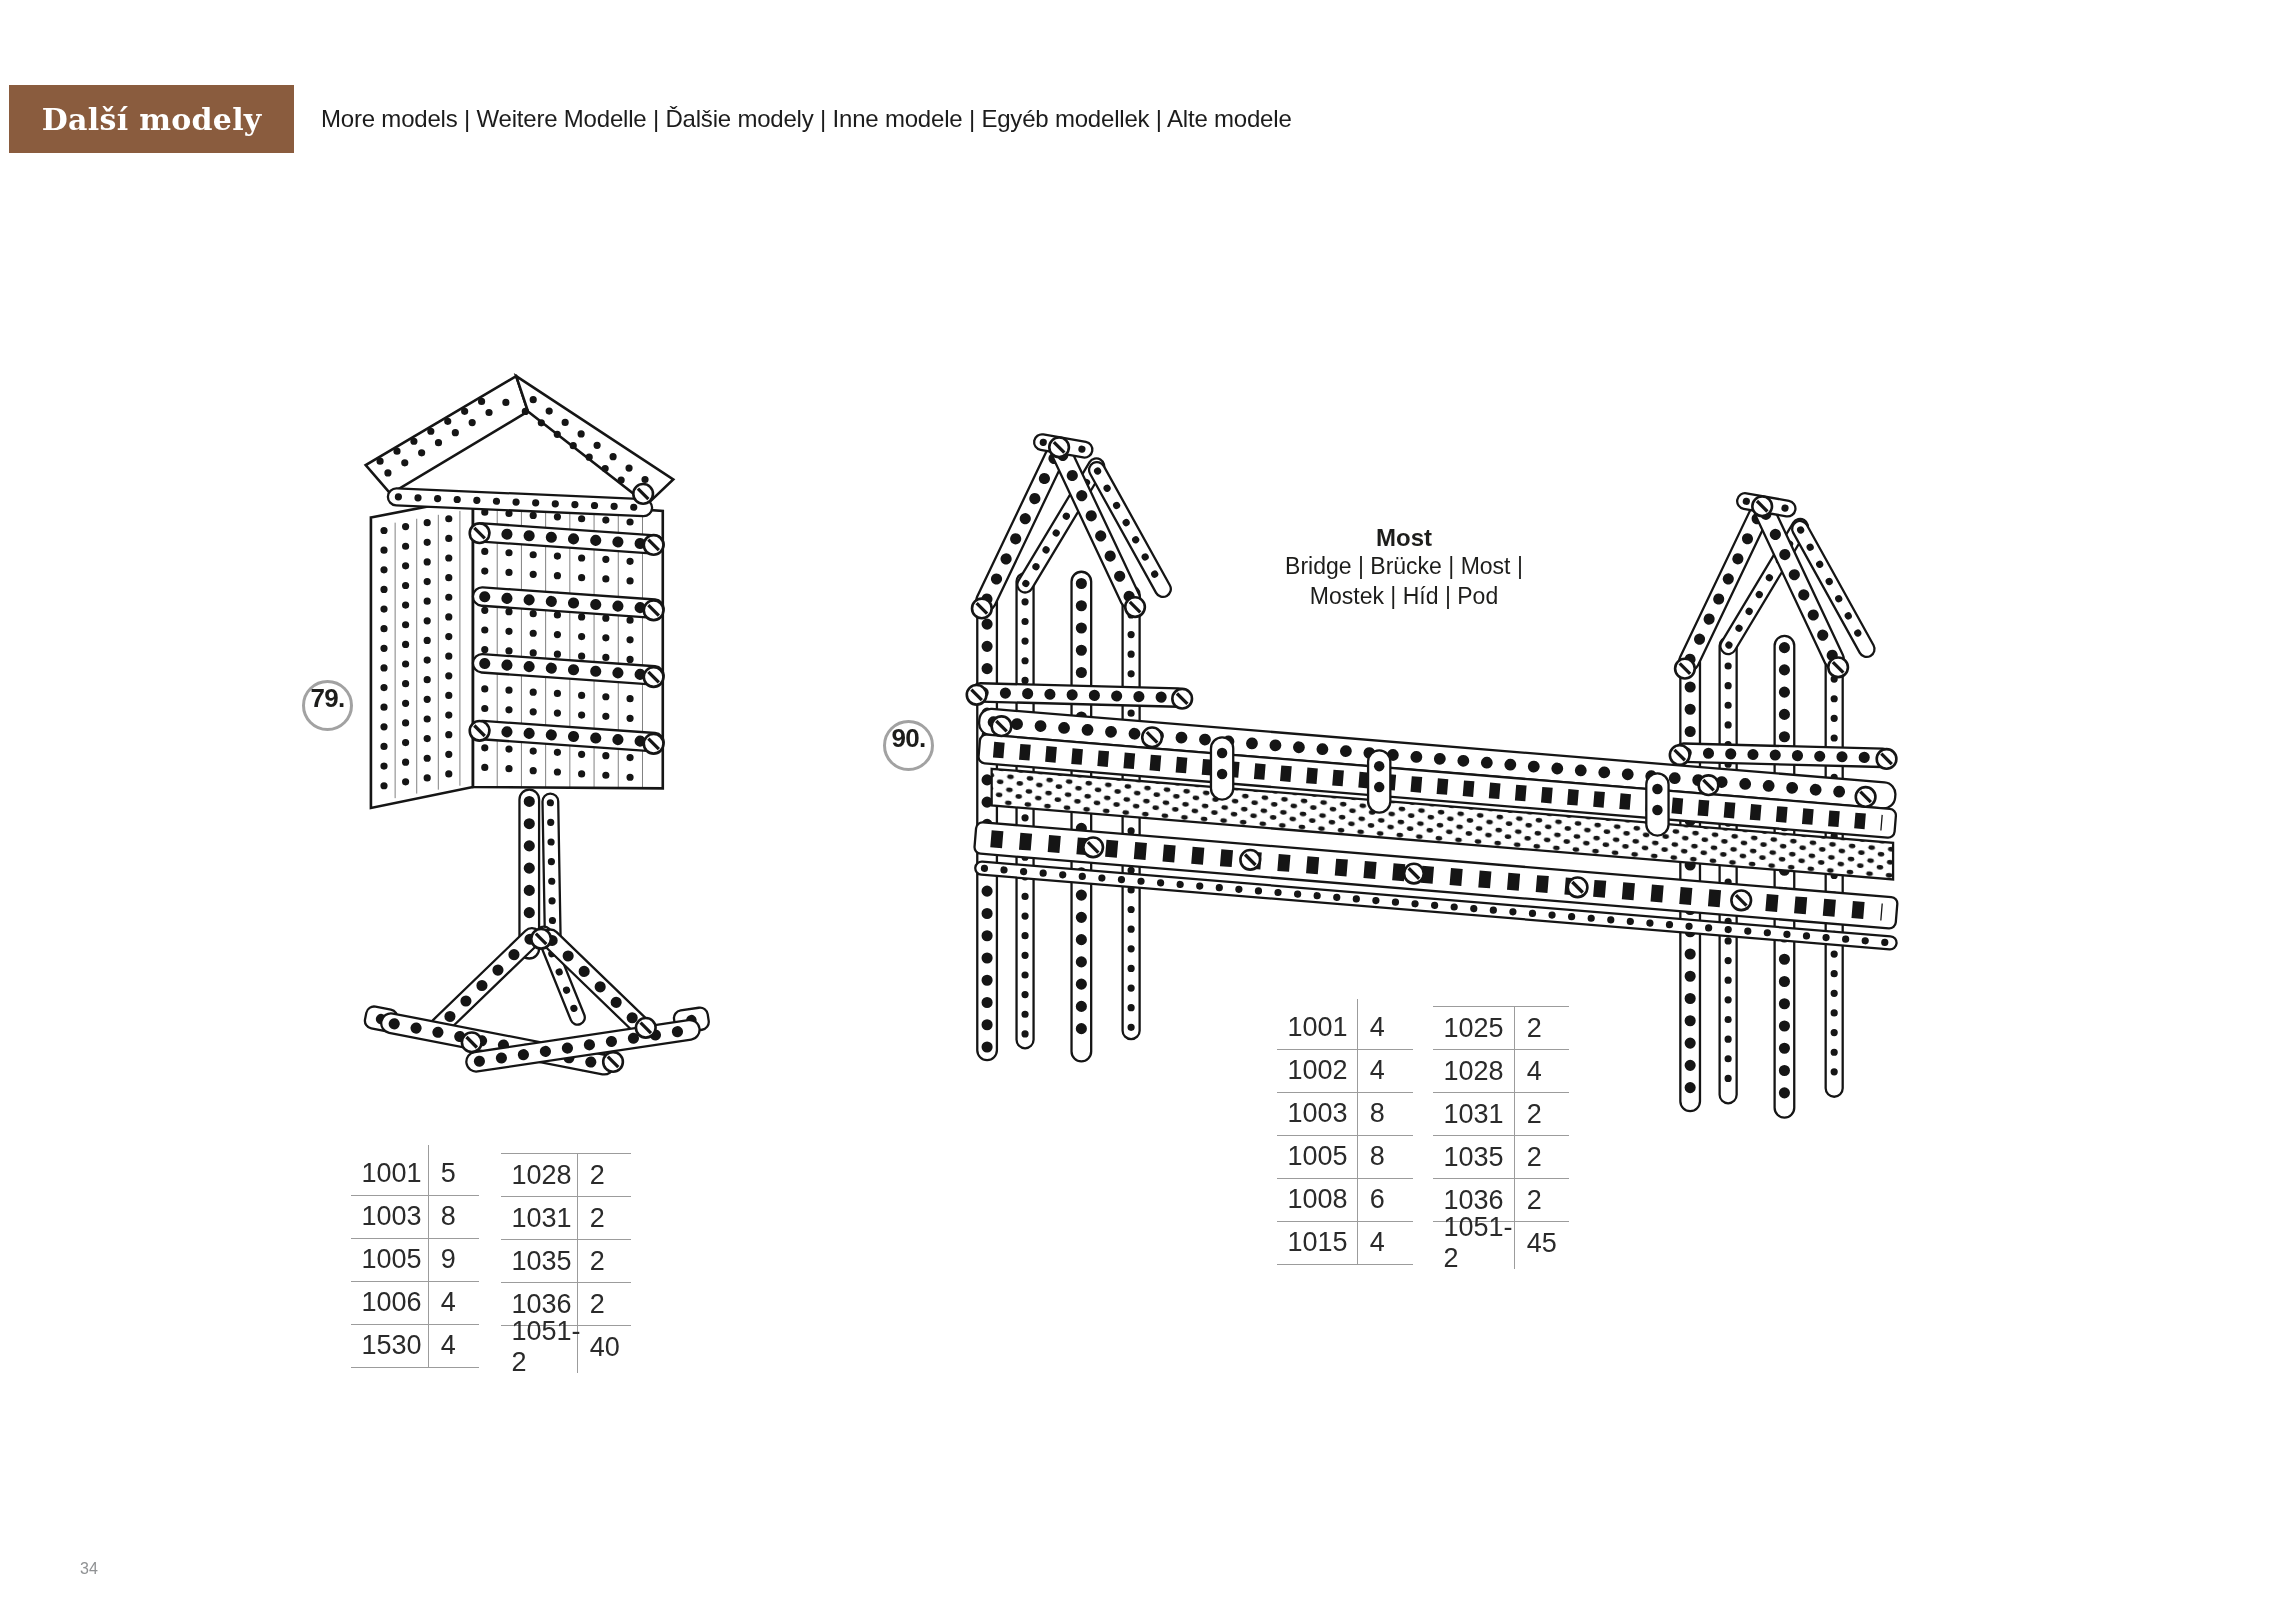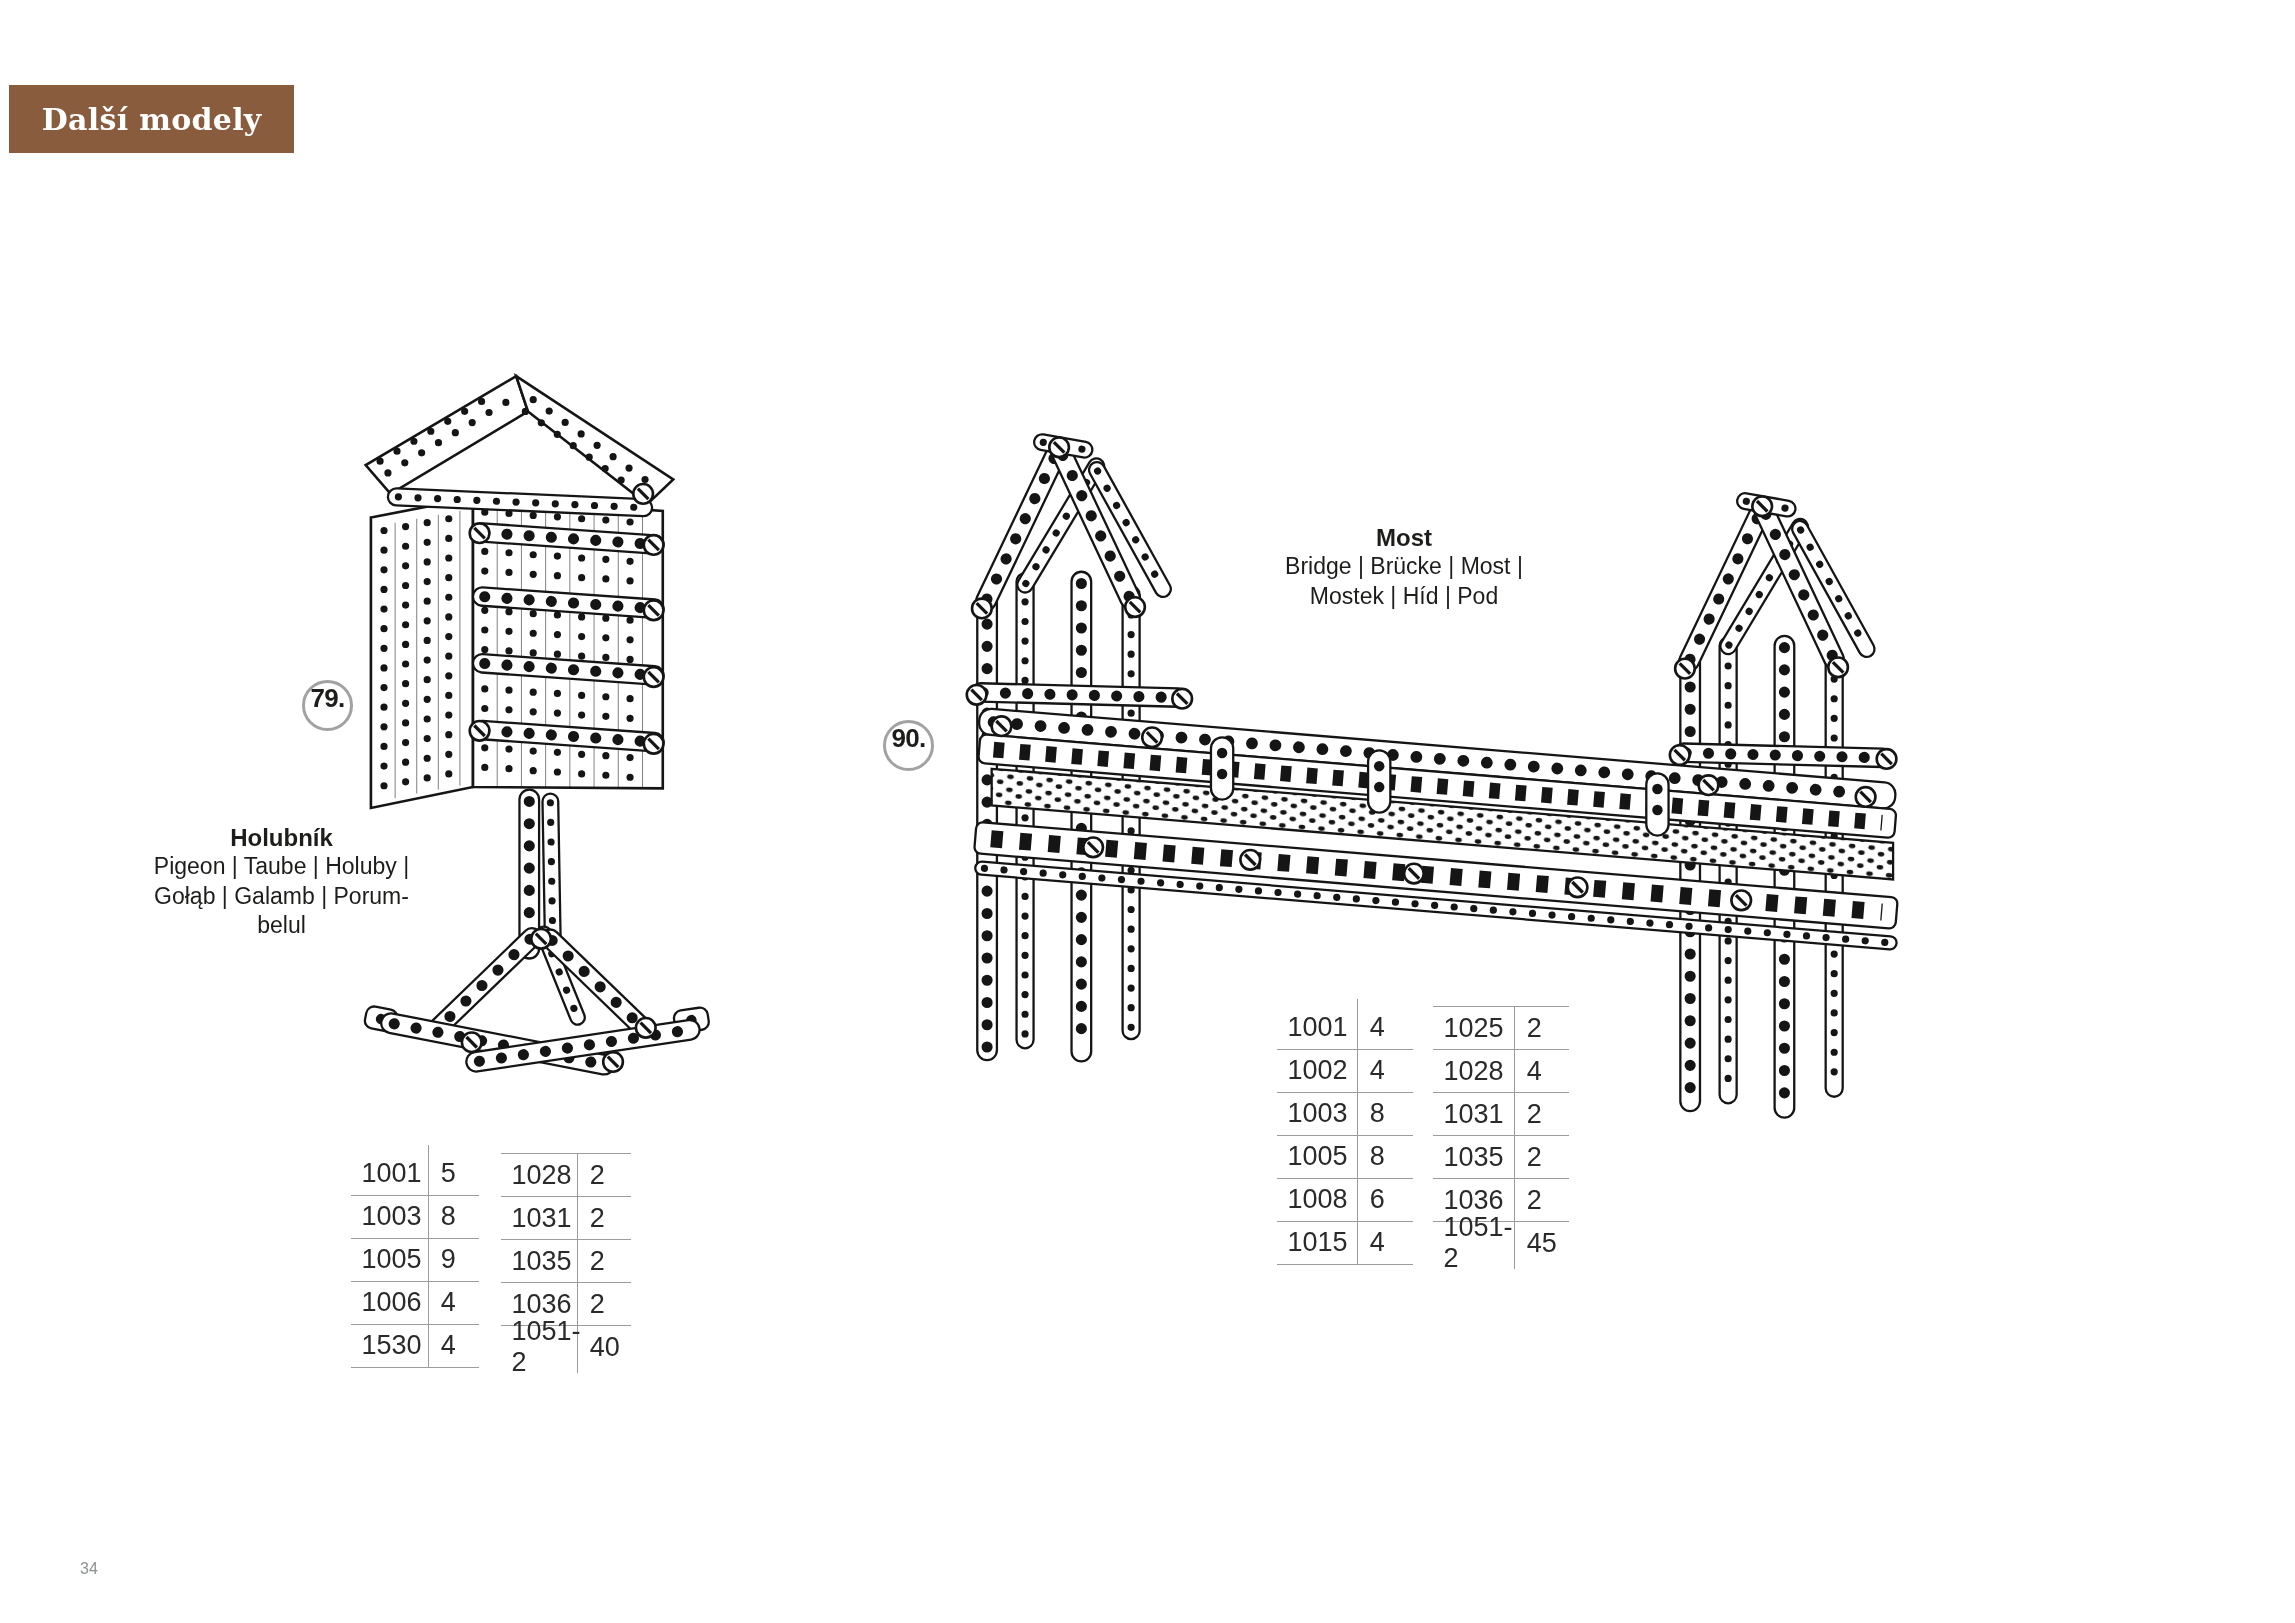--- a/index.html
+++ b/index.html
@@ -57,20 +57,21 @@
   svg .seam{stroke:#151515;stroke-width:1.5px;opacity:.55;}
 </style>
 </head>
 <body>
 
 <div class="page">
 
   <div class="tag-box">
     <span>Další modely</span>
   </div>
+  <div class="subtitle">More models | Weitere Modelle | Ďalšie modely | Inne modele | Egyéb modellek | Alte modele</div>
 
   <svg class="illu" style="left:308px;top:363px" width="419" height="746" viewBox="0 0 640 1140">
     <defs>
       <g id="screw">
         <circle r="15" fill="#ffffff" stroke="#151515" stroke-width="4"></circle>
         <line x1="-8" y1="-8" x2="8" y2="8" stroke="#151515" stroke-width="5"></line>
       </g>
     </defs>
 
     <g>
@@ -343,26 +344,20 @@
         <use href="#screw" x="330" y="497"></use>
       <use href="#screw" x="1180" y="570"></use>
         <use href="#screw" x="1420" y="588"></use>
     </g>
   </svg>
 
   <div class="badge" style="left:302px;top:680px">
     <span>79.</span>
   </div>
 
-  <div class="model-label" style="left:131px;top:823px;width:301px">
-    <div class="mname">Holubník</div>
-    <div>Pigeon | Taube | Holuby |</div>
-    <div>Gołąb | Galamb | Porum-</div>
-    <div>belul</div>
-  </div>
 
   <div class="pt w79a" style="left:351px;top:1145px">
     <div class="row spike">
         <div class="part"></div>
         <div class="qty"></div>
       </div>
     <div class="row">
         <div class="part">1001</div>
         <div class="qty">5</div>
       </div>

